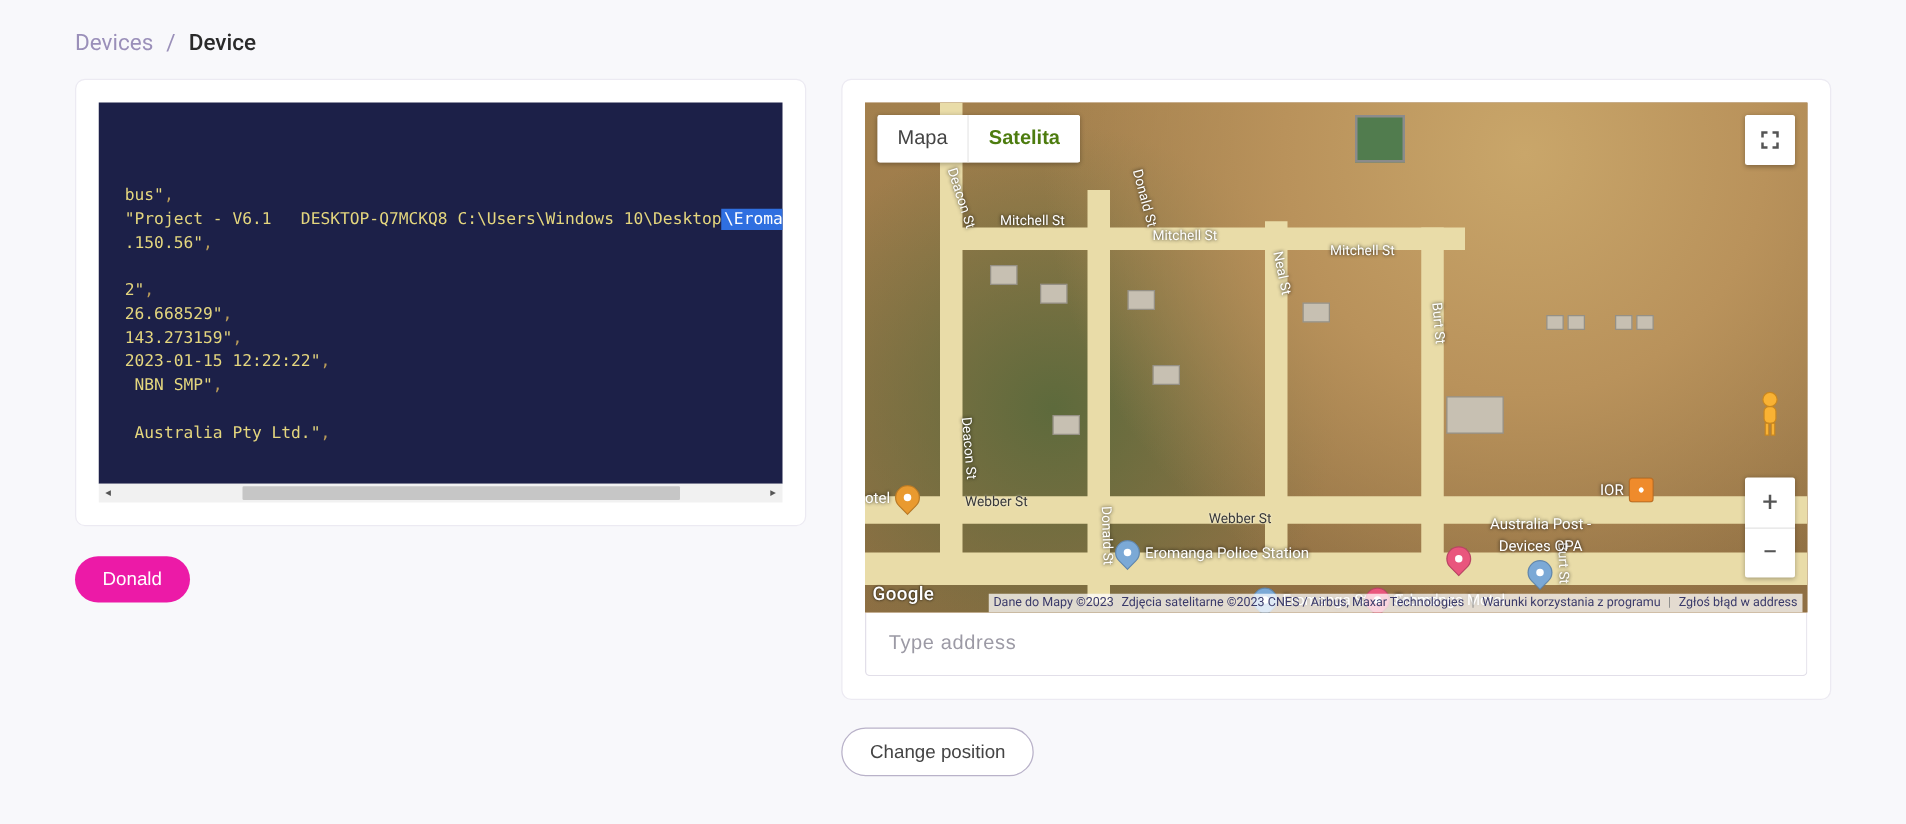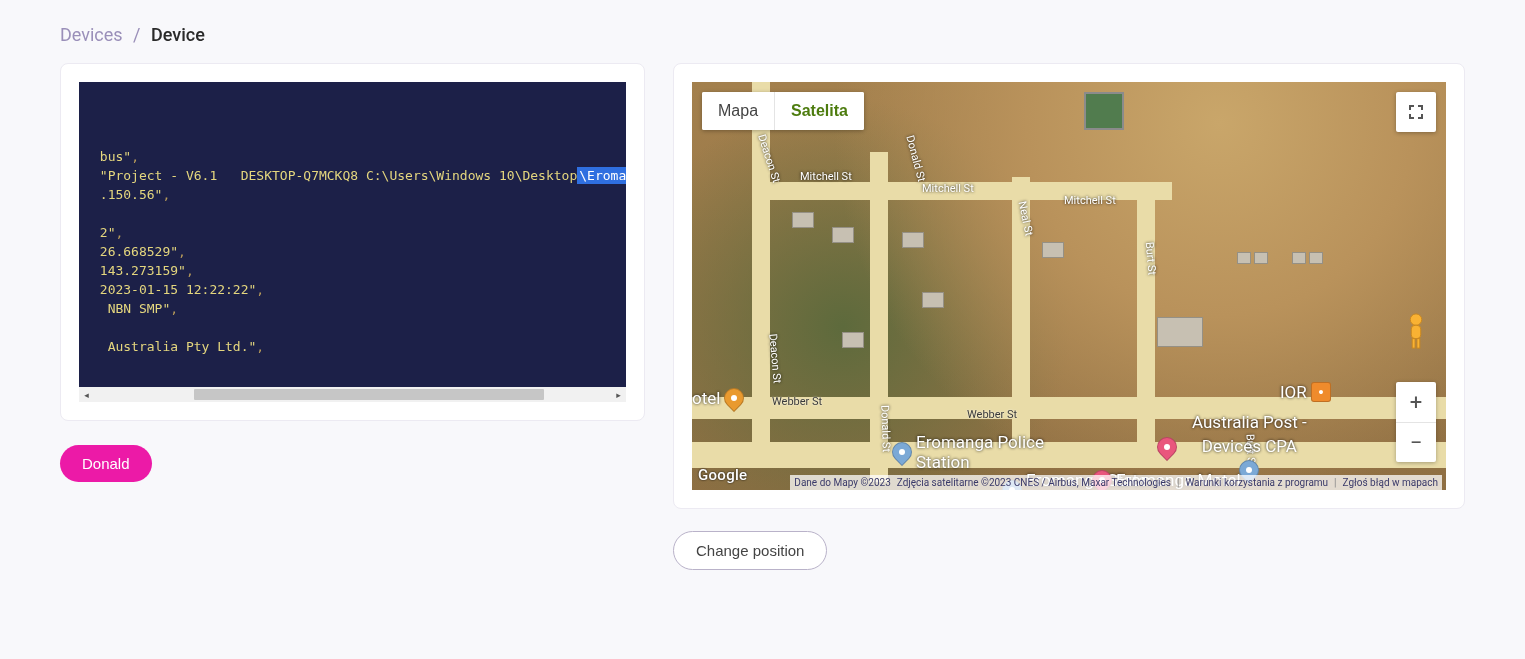--- a/index.html
+++ b/index.html
@@ -183,21 +183,21 @@
   .poi .dot {
     width: 20px; height: 20px;
     background: #7ba9d6;
     border-radius: 50% 50% 50% 0;
     transform: rotate(-45deg);
     border: 1px solid rgba(0,0,0,.2);
     display:flex; align-items:center; justify-content:center;
   }
   .poi .dot::after{ content:""; width:6px; height:6px; background:#fff; border-radius:50%; transform: rotate(45deg);}
   .poi .txt {
-    font-size: 17px; color:#fff;
+    font-size: 12px; color:#fff;
     text-shadow: 0 0 3px rgba(0,0,0,.9);
     max-width: 140px;
   }
   .poi.pink .dot{ background:#e9567d;}
   .poi.orange .dot{ background:#e99a2f;}
   .poi.orange2 .dot{ background:#ef8b2c; border-radius:3px; transform:none; width:20px; height:20px;}
   .poi.orange2 .dot::after{background:#fff; width:4px;height:4px;}
 
   .map-logo {
     position: absolute; left: 6px; bottom: 6px;
@@ -374,19 +374,20 @@
         </div>
 
         <div class="map-logo">Google</div>
 
         <div class="map-attr">
           <span>Dane do Mapy ©2023</span>
           <span>Zdjęcia satelitarne ©2023 CNES / Airbus, Maxar Technologies</span>
           <span class="sep">|</span>
           <span>Warunki korzystania z programu</span>
           <span class="sep">|</span>
-          <span>Zgłoś błąd w mapach</span>
+          <span>Zgłoś błąd w address</span>
         </div>
       </div>
+      <input class="addr-input" placeholder="Type address" style="">
     </div>
     <button class="btn-outline">Change position</button>
   </div>
 </div>
 
 </body></html>

